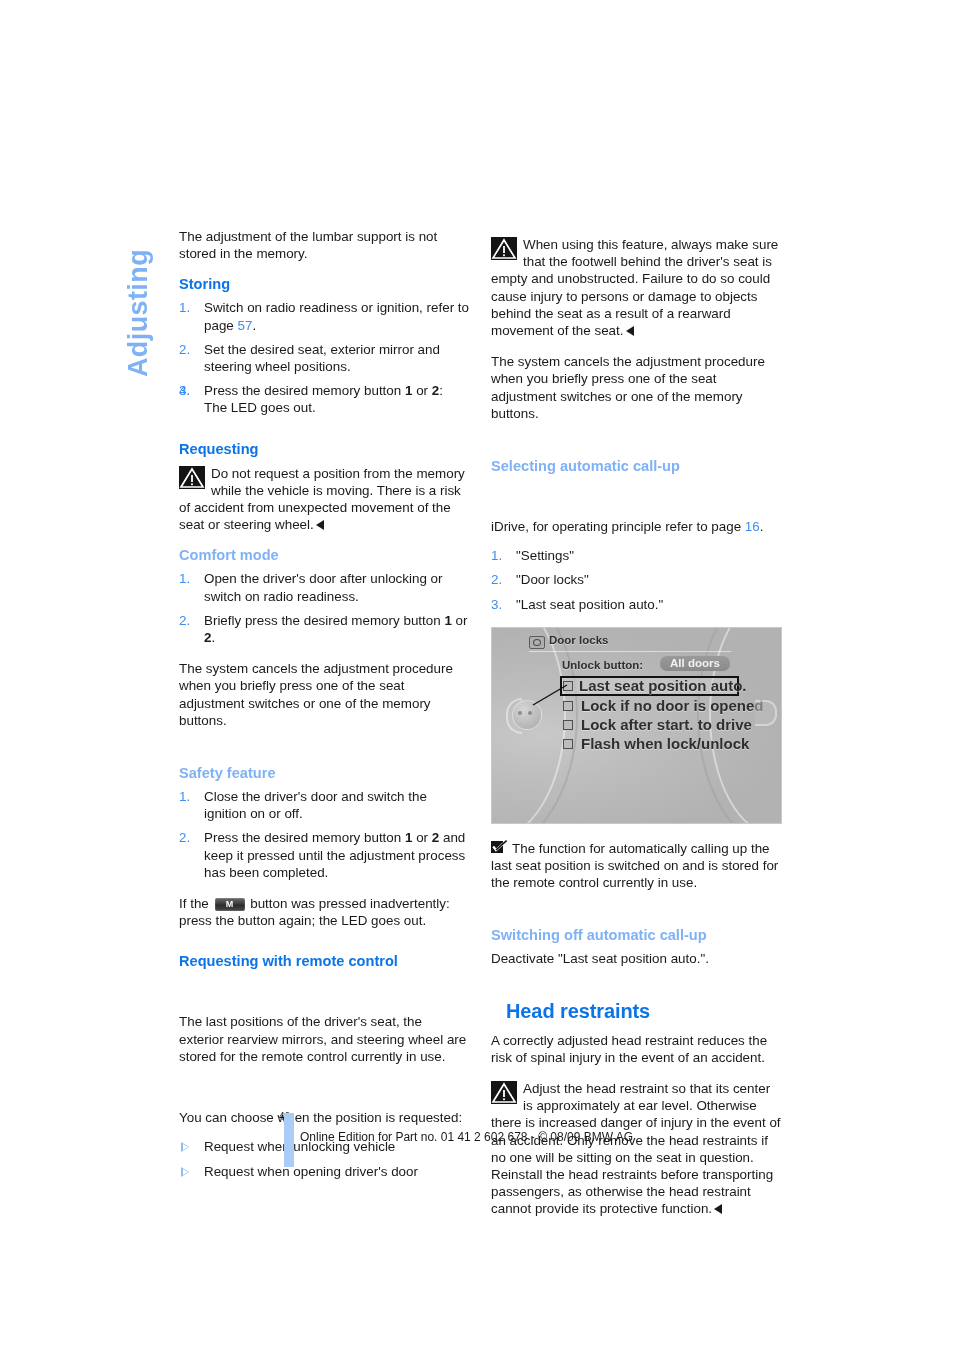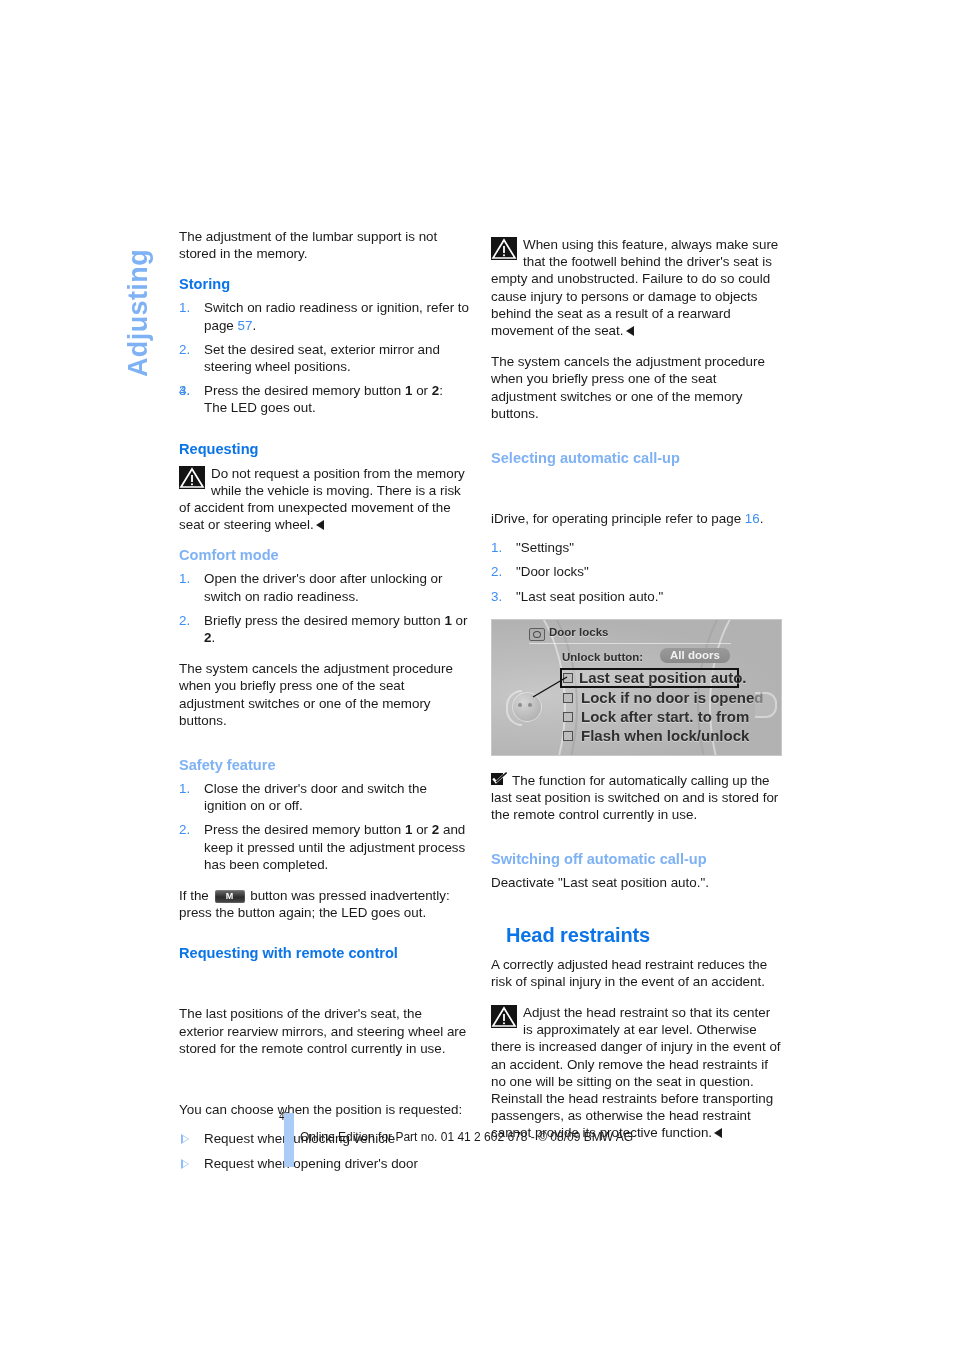--- a/index.html
+++ b/index.html
@@ -67,21 +67,21 @@
     color: #0a74e8;
     letter-spacing: -0.1px;
   }
   h3.head-strong {
     margin: 0 0 7px 0;
     font-size: 14.6px;
     font-weight: bold;
     color: #0a74e8;
   }
   h3.head-light {
-    margin: 4px 0 7px 0;
+    margin: 12px 0 7px 0;
     font-size: 14.6px;
     font-weight: bold;
     color: #7fb2f5;
   }
 
   .spacer-sm { height: 10px; }
   .spacer-md { height: 18px; }
 
   
   ol.steps, ul.bullets {
@@ -206,21 +206,21 @@
   .note-block {
     margin: 0 0 14px 0;
     font-size: 13.4px;
     line-height: 17.2px;
     color: #1a1a1a;
   }
 
   
   .idrive-fig {
     width: 291px;
-    height: 137px;
+    height: 197px;
     margin: 4px 0 16px 0;
     position: relative;
     background: #b9b9b9;
     overflow: hidden;
     border: 1px solid #c9c9c9;
     box-sizing: border-box;
   }
   .idrive-bg {
     position: absolute;
     inset: 0;
@@ -551,21 +551,21 @@
         <div class="idrive-item selected">
           <span class="box"></span>
           <span>Last seat position auto.</span>
         </div>
         <div class="idrive-item">
           <span class="box"></span>
           <span>Lock if no door is opened</span>
         </div>
         <div class="idrive-item">
           <span class="box"></span>
-          <span>Lock after start. to from</span>
+          <span>Lock after start. to drive</span>
         </div>
         <div class="idrive-item">
           <span class="box"></span>
           <span>Flash when lock/unlock</span>
         </div>
       </div>
 
       <div class="idrive-controller">
         <div class="ring"></div>
         <div class="knob"></div>

